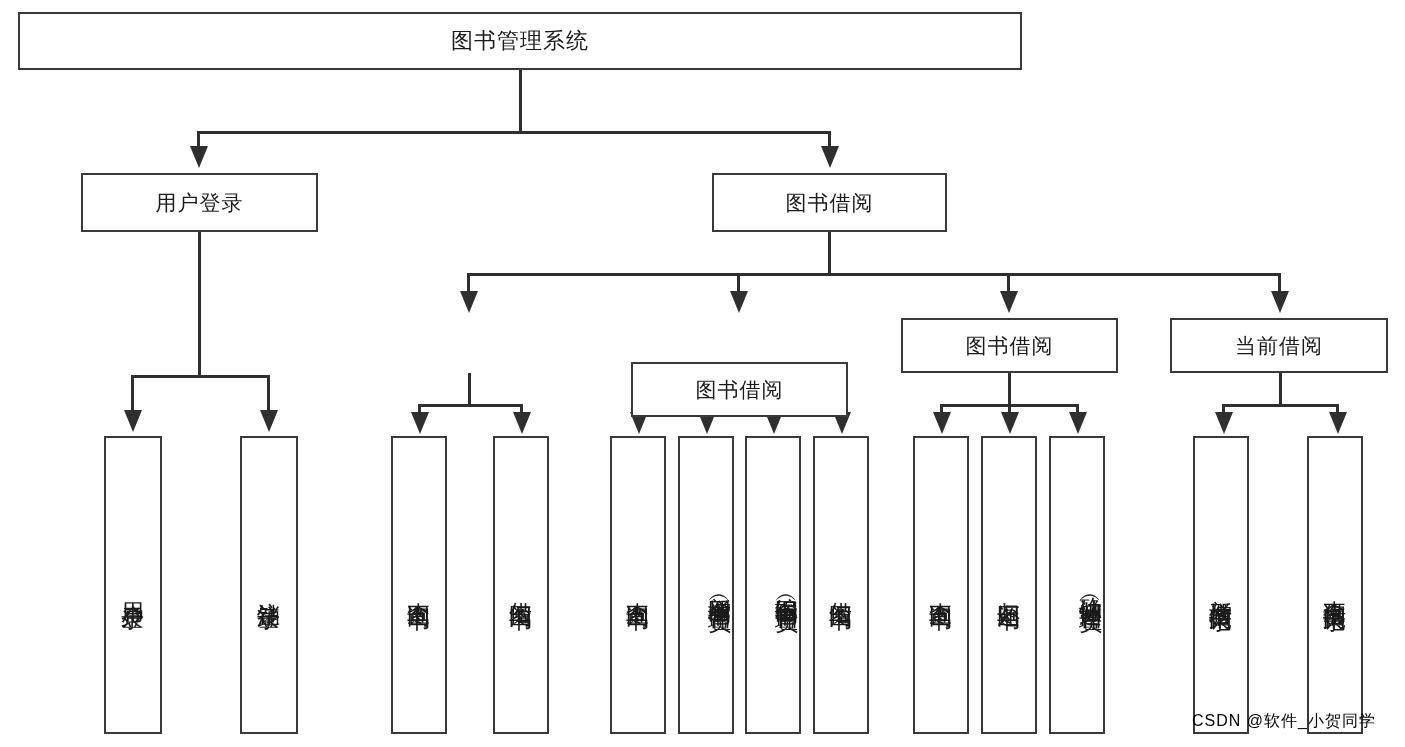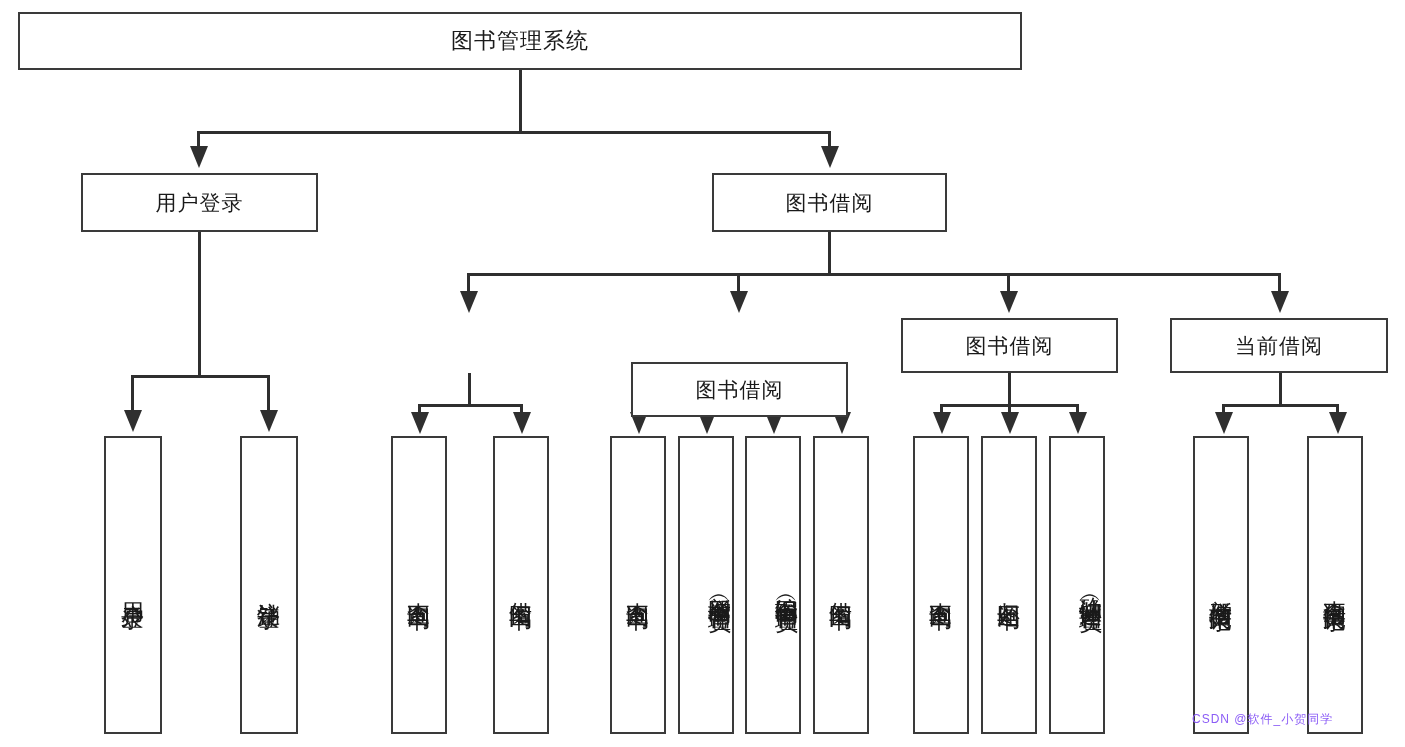--- a/index.html
+++ b/index.html
@@ -60,22 +60,22 @@
   .arrow {
     position: absolute;
     width: 0;
     height: 0;
     border-left: 9px solid transparent;
     border-right: 9px solid transparent;
     border-top: 22px solid #2f2f2f;
   }
   .watermark {
     position: absolute;
-    font-size: 12px;
-    color: #8b5cf6;
+    font-size: 16px;
+    color: #000000;
     letter-spacing: 1px;
     white-space: nowrap;
   }
 </style>
 </head>
 <body>
 
 <div id="canvas">
 
   <div class="conn v" style="left:519px; top:70px; width:3px; height:62px;"></div>

